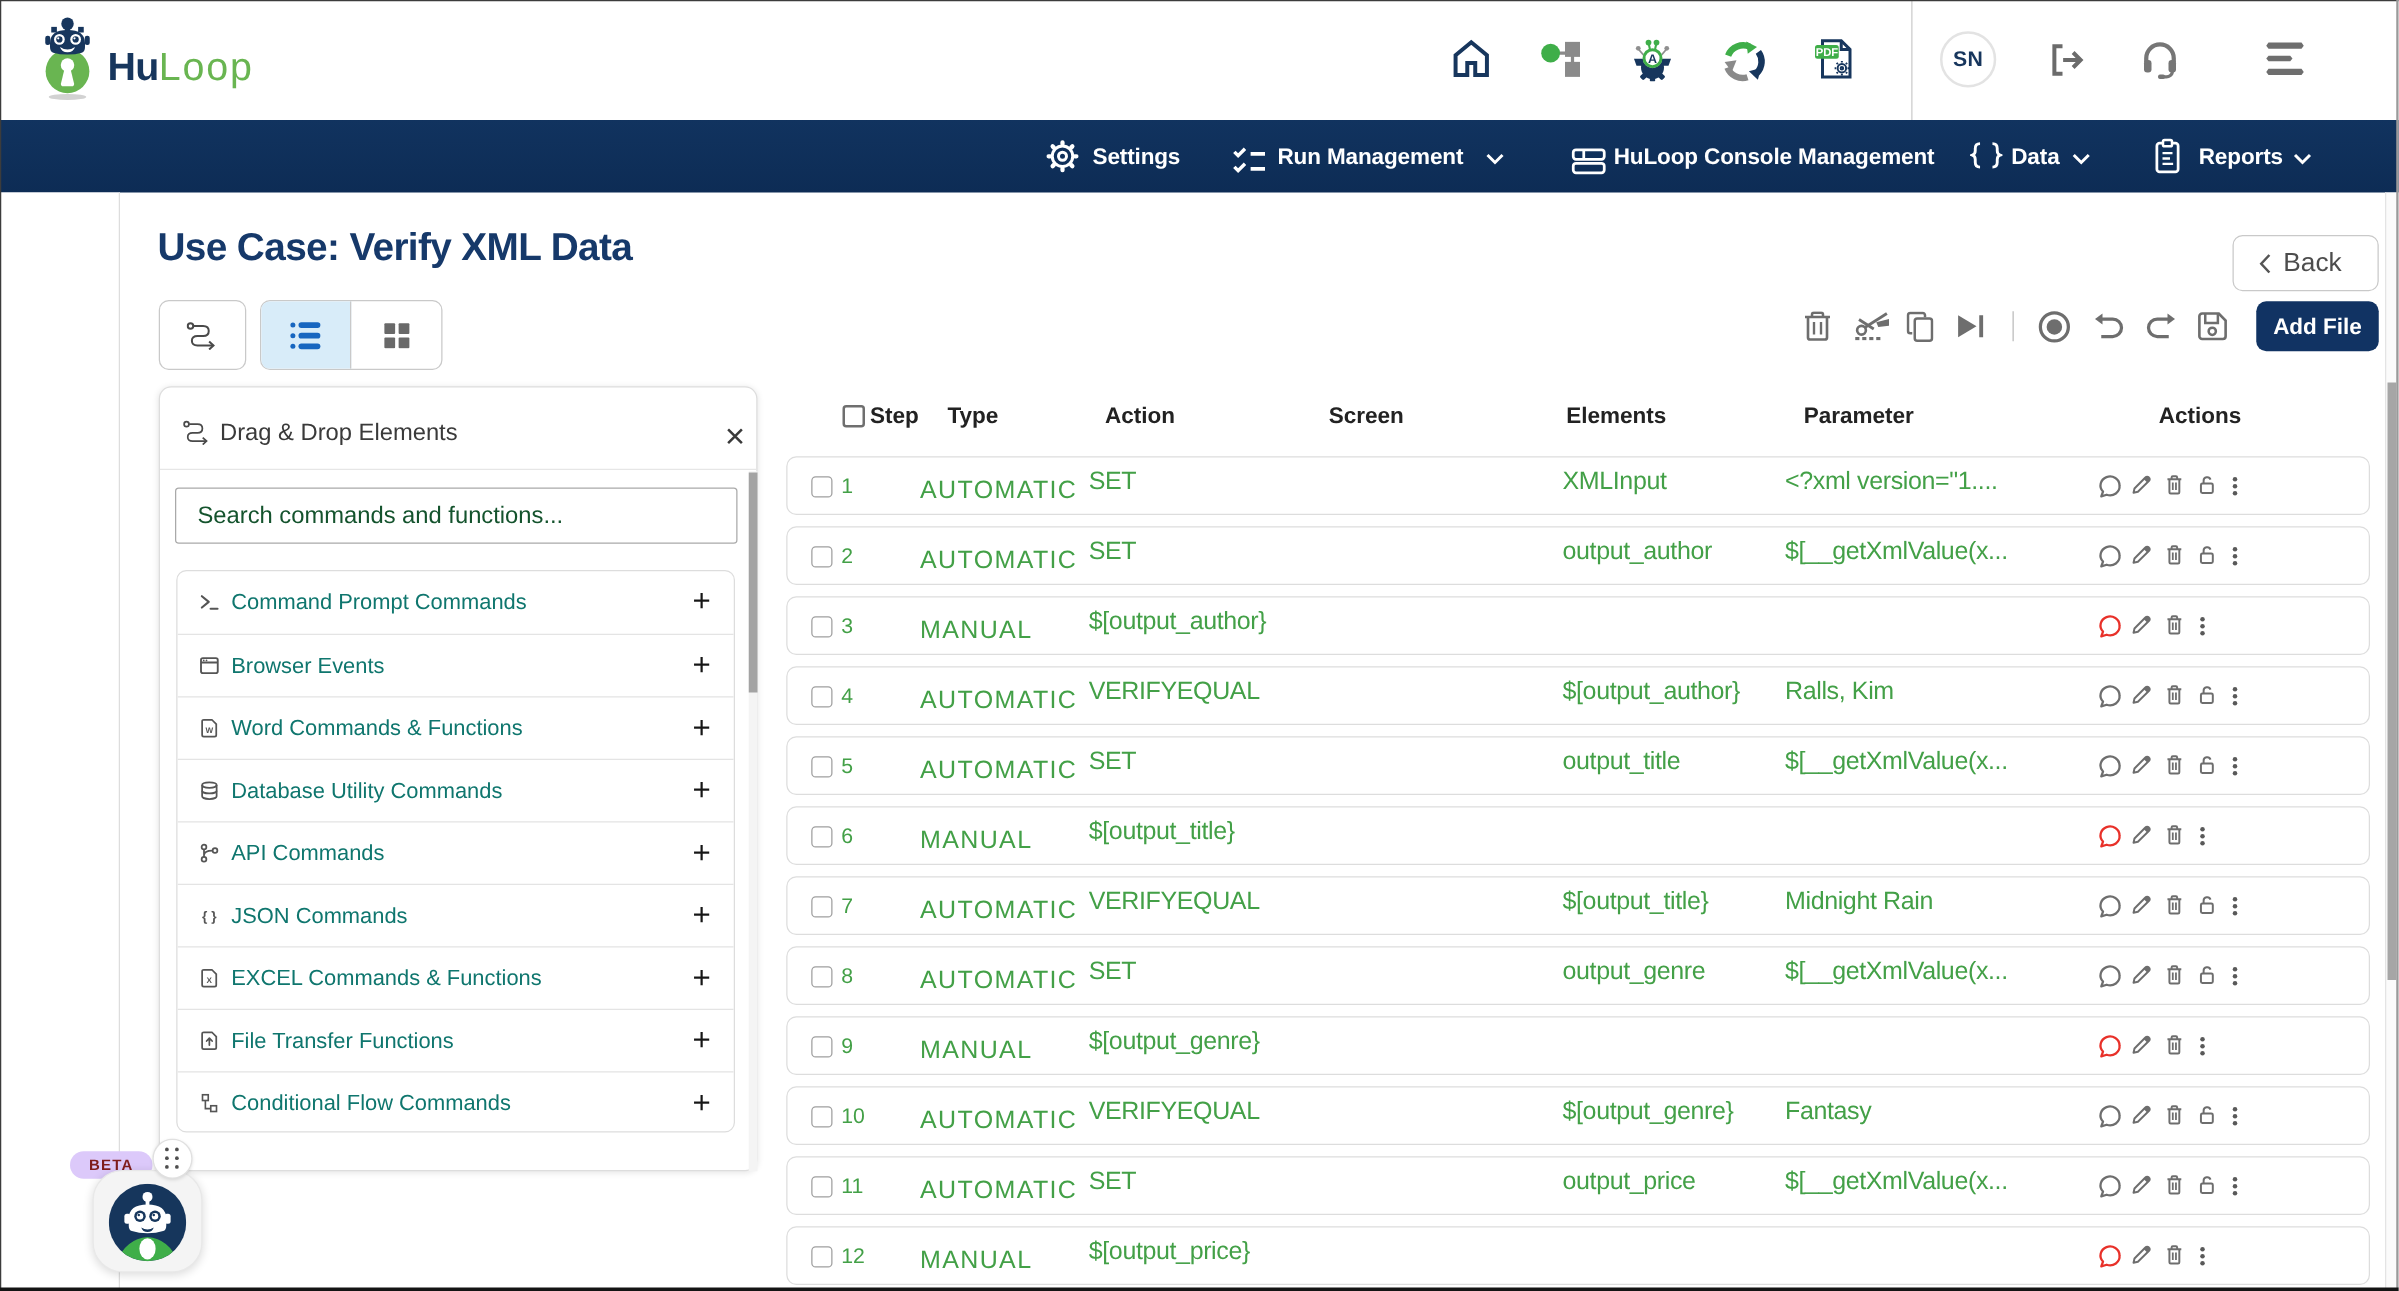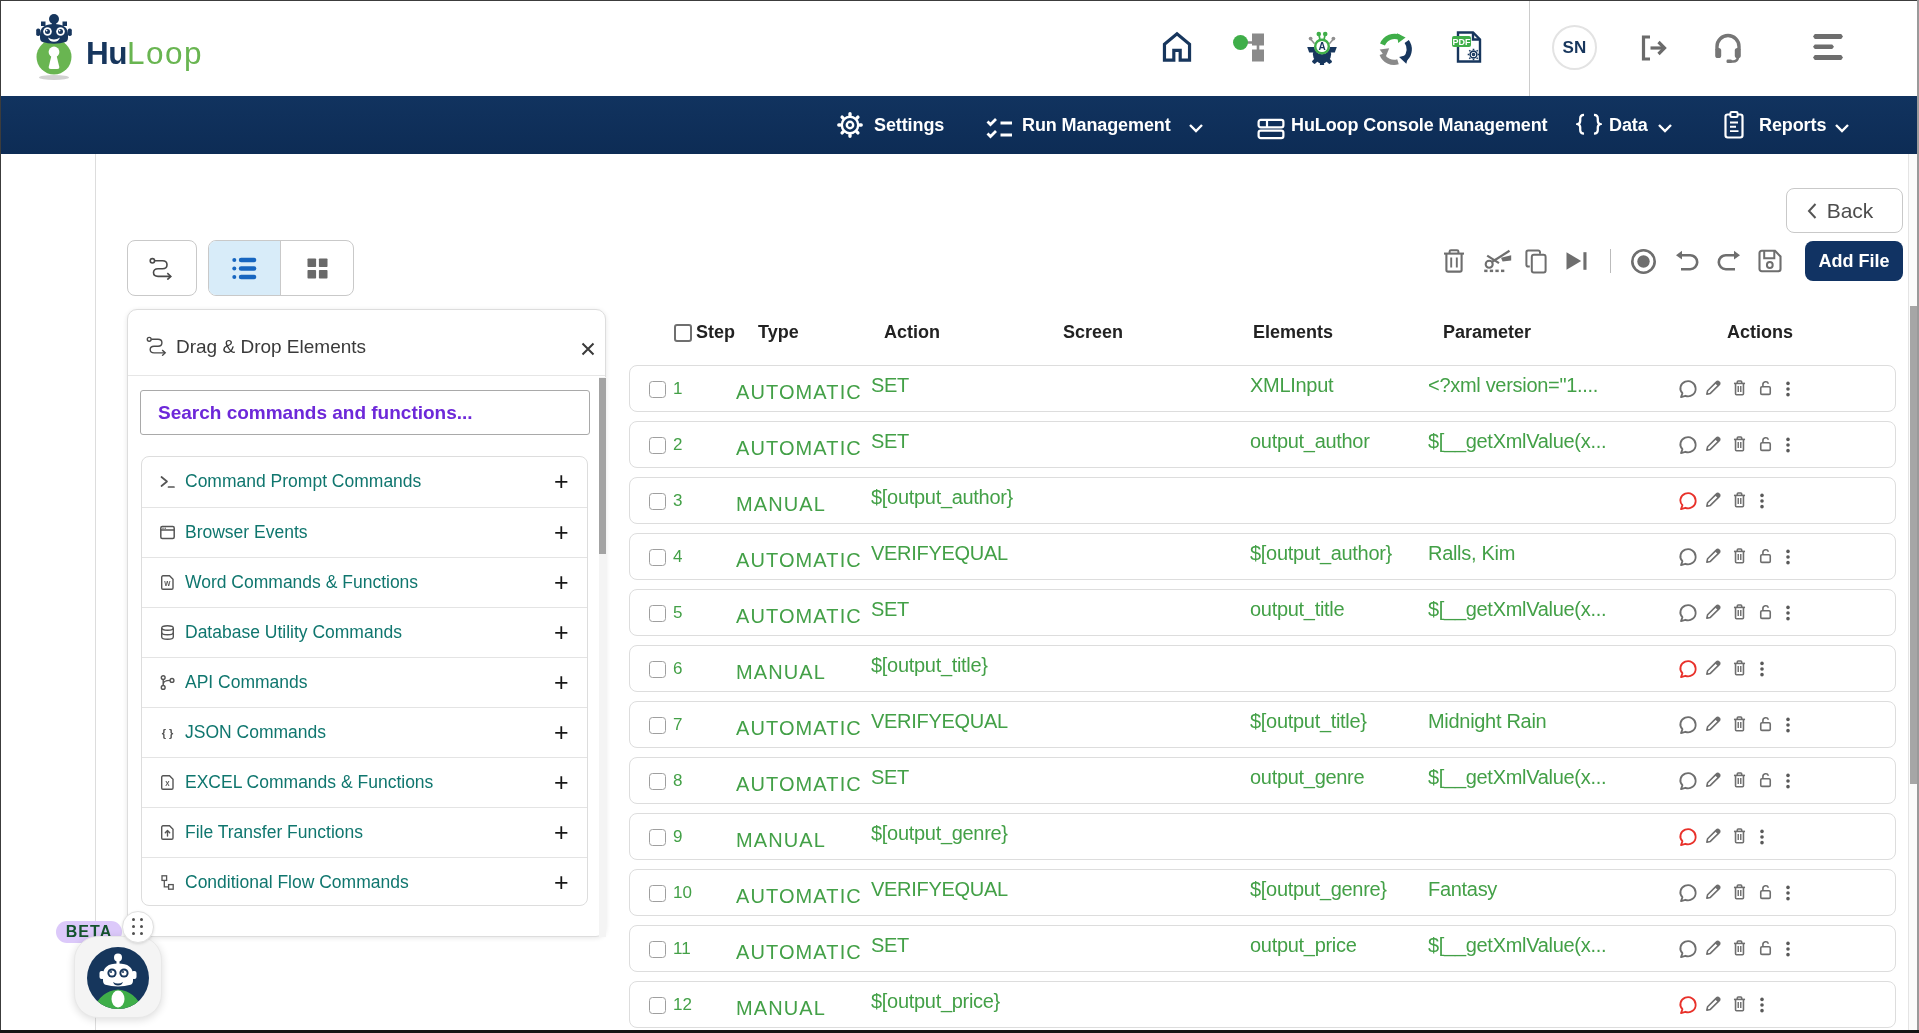--- a/index.html
+++ b/index.html
@@ -30,21 +30,21 @@
 .tgroup .cell2 { width:73px; height:100%; display:flex; align-items:center; justify-content:center; }
 .tool { position:absolute; }
 .tooldiv { position:absolute; left:1610px; top:249px; width:1px; height:24px; background:#bbb; }
 
 .panel { position:absolute; left:127px; top:309px; width:479px; height:628px; background:#fff; border:1px solid #ddd; border-radius:10px; box-shadow:0 1px 5px rgba(0,0,0,.10); }
 .panel .phead { position:absolute; left:0; top:0; width:100%; height:66px; border-bottom:1px solid #e6e6e6; }
 .panel .ptitle { position:absolute; left:48px; top:26px; font-size:19px; color:#3a3a3a; }
 .panel .proute { position:absolute; left:18px; top:26px; }
 .panel .pclose { position:absolute; left:452px; top:31px; }
 .search { position:absolute; left:12px; top:80px; width:450px; height:45px; border:1px solid #a9a9a9; border-radius:3px; }
-.search span { position:absolute; left:17px; top:11px; font-size:19px; color:#6d28d9;font-weight:bold; }
+.search span { position:absolute; left:17px; top:11px; font-size:19px; color:#14532d; }
 .cats { position:absolute; left:13px; top:146px; width:447px; height:450px; border:1px solid #ddd; border-radius:8px; overflow:hidden; }
 .cat { position:relative; height:50px; }
 .cico { position:absolute; left:17px; top:16px; }
 .clabel { position:absolute; left:43px; top:14px; font-size:17.5px; color:#0f766e; }
 .cplus { position:absolute; left:412px; top:10px; font-size:25px; font-weight:400; color:#161616; }
 .pscroll { position:absolute; left:471px; top:67px; width:7px; height:560px; background:#f4f4f4; }
 .pthumb { position:absolute; left:471px; top:68px; width:7px; height:176px; background:#a3a3a3; }
 
 .thead { position:absolute; top:322px; font-size:18px; font-weight:bold; color:#222; }
 .hcb { position:absolute; left:674px; top:324px; width:18px; height:18px; border:2px solid #6f6f6f; border-radius:3px; }
@@ -52,21 +52,21 @@
 .row .cb { position:absolute; top:15px; width:17px; height:17px; border:1.7px solid #9f9f9f; border-radius:3.5px; }
 .cell { position:absolute; color:#43a047; }
 .cell.num { top:13px; font-size:17px; }
 .cell.typ { top:14.5px; font-size:20px; letter-spacing:1.1px; }
 .cell.big { top:8px; font-size:20px; letter-spacing:-0.3px; }
 .ai { position:absolute; top:12px; }
 
 .sbtrack { position:absolute; left:1908px; top:154px; width:11px; height:879px; background:#fbfbfb; border-left:1px solid #e4e4e4; }
 .sbthumb { position:absolute; left:1910px; top:306px; width:7px; height:478px; background:#a6a6a6; }
 
-.beta { position:absolute; left:56px; top:921px; width:66px; height:22px; background:#dcc9fa; border-radius:11px; color:#14532d; font-size:16px; font-weight:bold; text-align:center; line-height:22px; letter-spacing:1px; z-index:60; }
+.beta { position:absolute; left:56px; top:921px; width:66px; height:22px; background:#dcc9fa; border-radius:11px; color:#7f1d1d; font-size:12px; font-weight:bold; text-align:center; line-height:22px; letter-spacing:1px; z-index:60; }
 .dragc { position:absolute; left:122px; top:911px; width:32px; height:32px; border-radius:50%; background:#fff; border:1px solid #e0e0e0; box-shadow:0 1px 3px rgba(0,0,0,.12); z-index:62; }
 .dots6 { position:absolute; left:9px; top:6px; width:13px; height:19px; }
 .dots6 i { position:absolute; width:3.4px; height:3.4px; border-radius:50%; background:#4f4f4f; }
 .launcher { position:absolute; left:74px; top:936px; width:88px; height:82px; background:#f4f4f4; border:1px solid #e8e8e8; border-radius:24px; box-shadow:0 2px 8px rgba(0,0,0,.14); z-index:61; }
 .launcher svg { position:absolute; left:12px; top:10px; }
 </style></head><body>
 <div class="page">
   <div class="hdr">
     <div class="abs" style="left:0px;top:0px"><svg width="215" height="86" viewBox="0 0 215 86">
 <ellipse cx="54" cy="77.5" rx="15" ry="2.4" fill="#d2d2d2"></ellipse>
@@ -201,20 +201,21 @@
           <rect x="4.5" y="4.5" width="17" height="23" rx="2.2" stroke="#fff" stroke-width="2.2"></rect>
           <rect x="9.4" y="2" width="7.2" height="5" rx="1.3" fill="#0d2b55" stroke="#fff" stroke-width="2"></rect>
           <path d="M9,12.5 H17 M9,16.8 H15 M9,21.1 H17.5" stroke="#fff" stroke-width="1.9"></path>
         </svg></span>
     <span class="ntxt" style="left:1759px">Reports</span>
     <span class="nico" style="left:1834px;top:24px"><svg width="16" height="11" viewBox="0 0 16 11" fill="none">
           <path d="M2,2 L8,8 L14,2" stroke="#fff" stroke-width="2.4"></path>
         </svg></span>
   </div>
   <div class="gutter"></div>
+  <h1 class="title">Use Case: Verify XML Data</h1>
   <div class="backbtn">
       <svg width="12" height="18" viewBox="0 0 12 18" fill="none">
         <path d="M9.5,2 L3,9 L9.5,16" stroke="#555" stroke-width="2"></path>
       </svg>
       <span>Back</span>
     </div>
   <div class="addstep">Add File</div>
   <div class="tbtn1">
       <svg width="27" height="23" viewBox="0 0 27 23" fill="none">
         <circle cx="3.4" cy="3.8" r="2.2" stroke="#4a4a4a" stroke-width="1.6"></circle>

